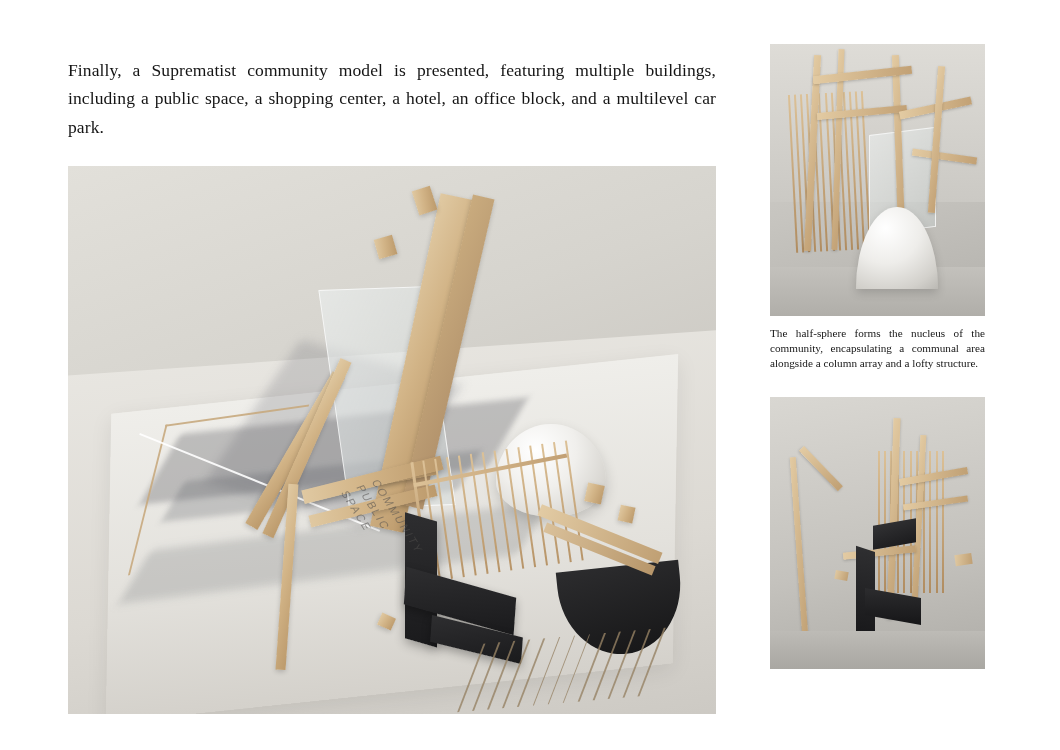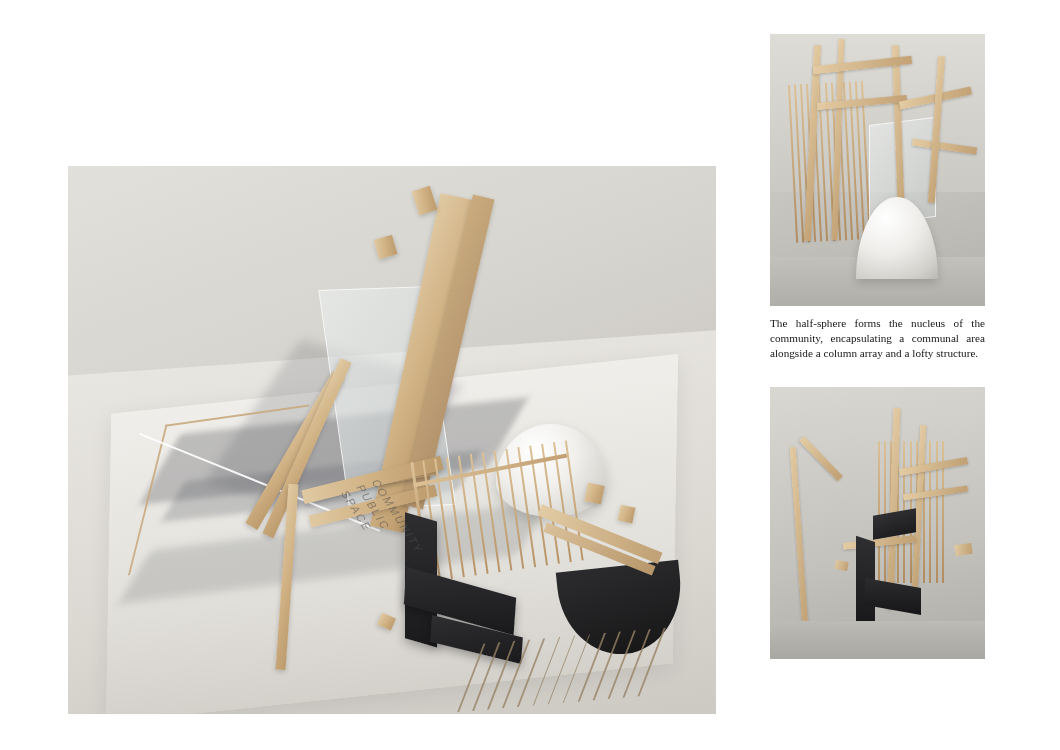--- a/index.html
+++ b/index.html
@@ -46,21 +46,21 @@
     width: 648px;
     height: 548px;
     background: #cfcdc8;
     overflow: hidden;
   }
 
   
   .right-col {
     position: absolute;
     left: 770px;
-    top: 34px;
+    top: 44px;
     width: 215px;
   }
   .side-figure {
     position: relative;
     width: 215px;
     height: 272px;
     background: #c9c7c2;
     overflow: hidden;
   }
   .side-caption {
@@ -251,20 +251,23 @@
   .s2-chip { position:absolute; background: linear-gradient(100deg,#e0c9a2,#bf9f73); }
   .s2-c1 { left:86%; top:58%; width:8%; height:4%; transform: rotate(-8deg); }
   .s2-c2 { left:30%; top:64%; width:6%; height:3.4%; transform: rotate(10deg); }
   .s2-floor { position:absolute; left:0; bottom:0; width:100%; height:14%; background: linear-gradient(180deg,#bdbbb6,#a9a7a2); }
 </style>
 </head>
 <body>
 
 <div class="page">
 
+  <div class="left-col">
+    <p class="intro-paragraph">Finally, a Suprematist community model is presented, featuring multiple buildings, including a public space, a shopping center, a hotel, an office block, and a multilevel car park.</p>
+  </div>
 
   <div class="main-figure">
     <div class="photo">
       <div class="m-bg"></div>
       <div class="m-table"></div>
       <div class="m-baseboard"></div>
       <div class="m-shadow-d"></div>
       <div class="m-shadow-a"></div>
       <div class="m-shadow-b"></div>
       <div class="m-shadow-c"></div>

